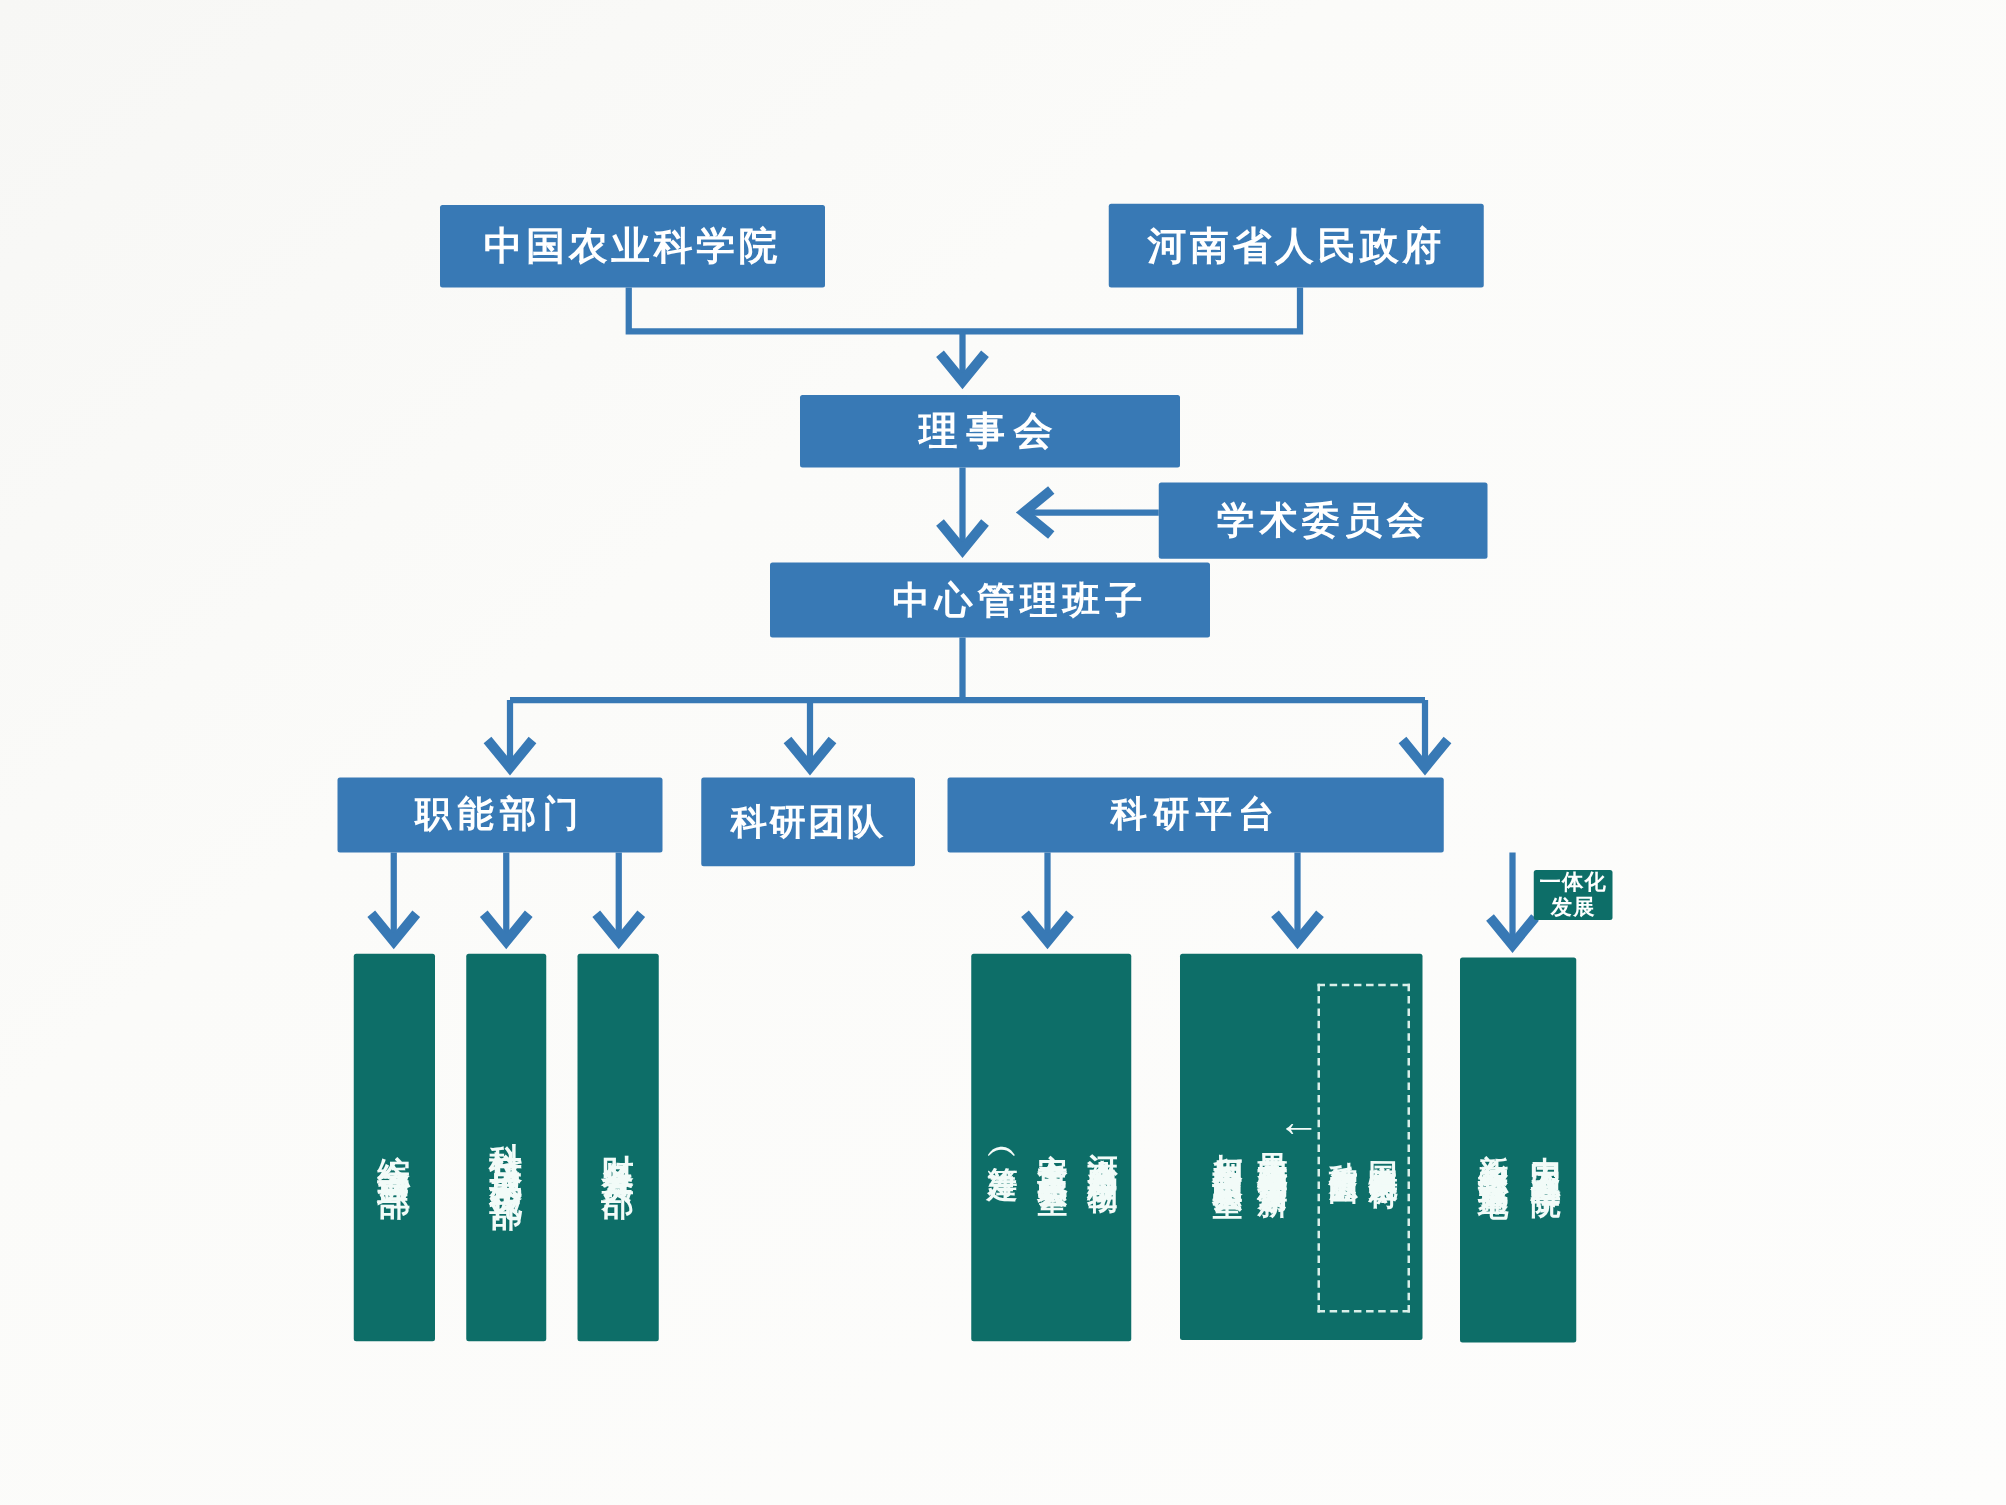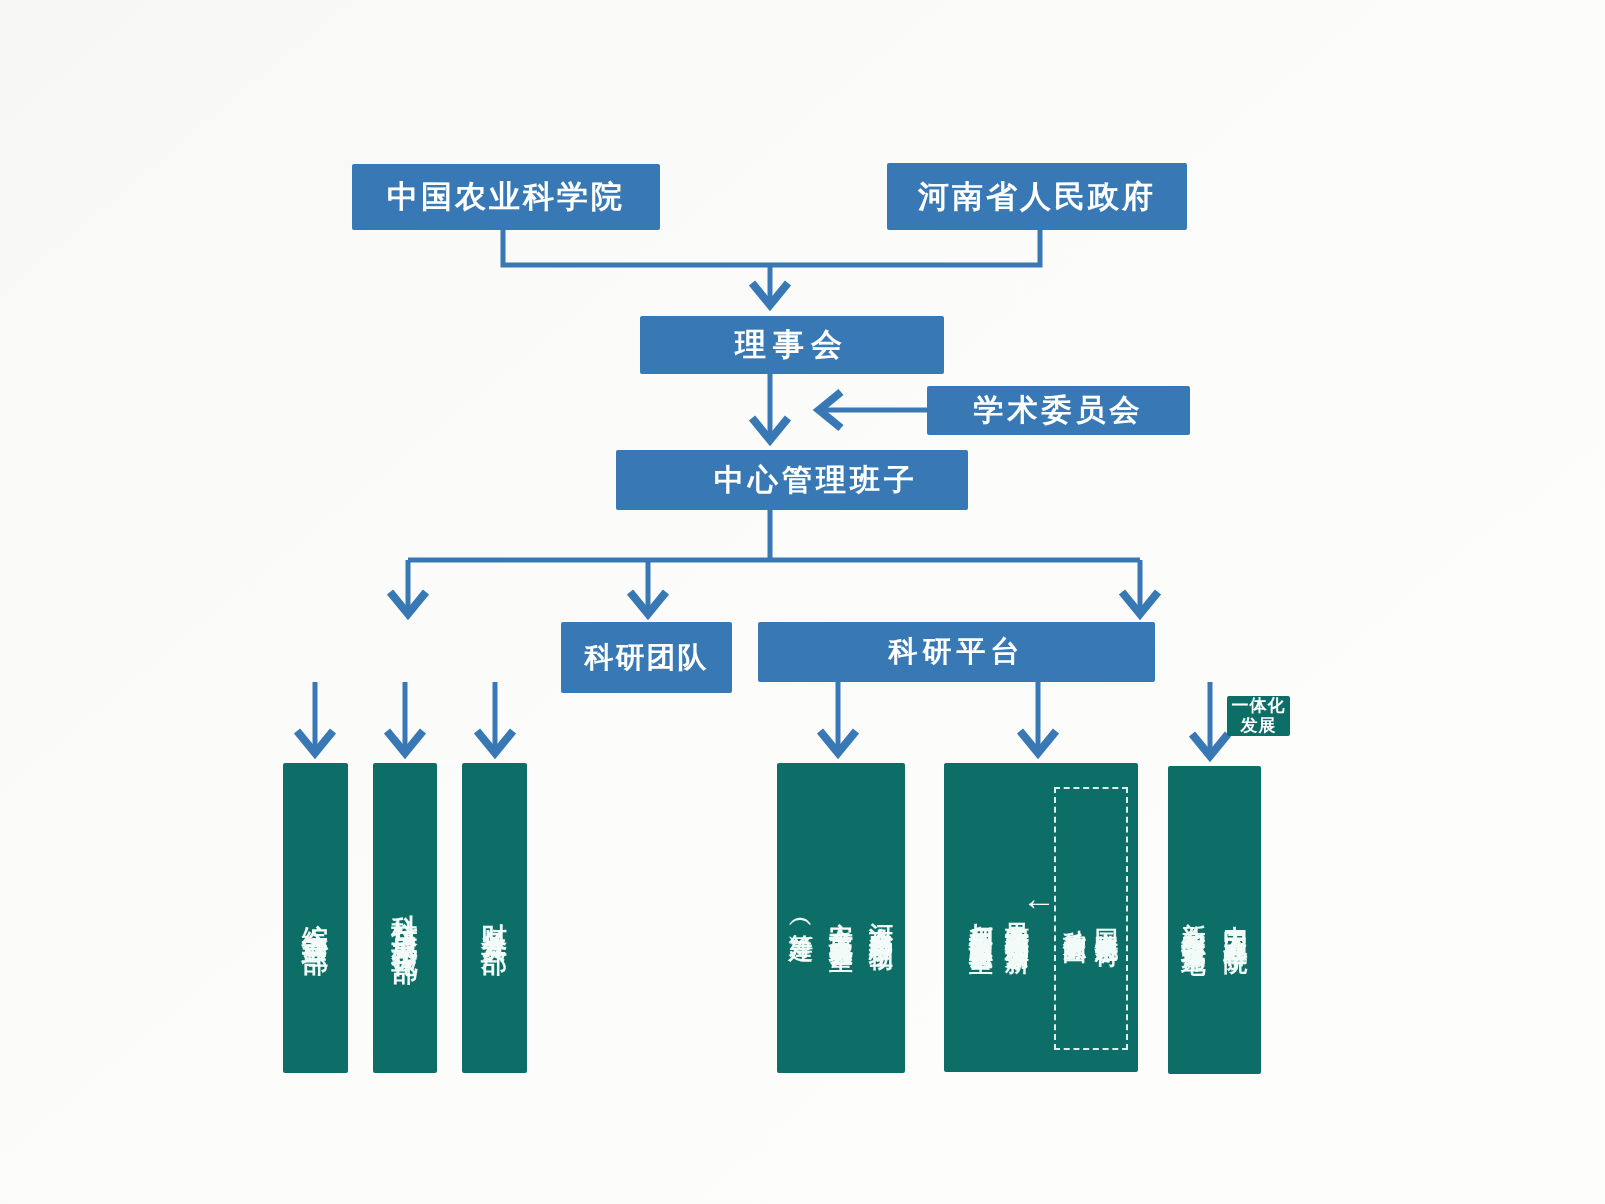--- a/index.html
+++ b/index.html
@@ -49,21 +49,21 @@
     position:absolute;left:0;top:0;right:0;bottom:0;
     display:flex;align-items:center;justify-content:center;
   }
   .vtext{writing-mode:vertical-rl;}
   .vtext div{text-align:center;}
 
   
   #n-caas      {left:352px;top:164px;width:308px;height:66px;font-size:31px;letter-spacing:3px;}
   #n-henan     {left:887px;top:163px;width:300px;height:67px;font-size:31px;letter-spacing:3px;align-items:center;}
   #n-council   {left:616px;top:316px;width:304px;height:58px;font-size:31px;letter-spacing:7px;margin-left:24px;}
-  #n-academic  {left:927px;top:386px;width:263px;height:49px;font-size:30px;letter-spacing:4px;}
+  #n-academic  {left:927px;top:386px;width:263px;height:61px;font-size:30px;letter-spacing:4px;}
   #n-mgmt      {left:616px;top:450px;width:304px;height:60px;font-size:30px;letter-spacing:4px;padding-left:48px;}
   #n-func      {left:270px;top:622px;width:260px;height:60px;font-size:29px;letter-spacing:5px;}
   #n-team      {left:561px;top:622px;width:171px;height:71px;font-size:29px;letter-spacing:2px;}
   #n-platform  {left:758px;top:622px;width:397px;height:60px;font-size:29px;letter-spacing:5px;}
 
   
   #n-general   {left:283px;top:763px;width:65px;height:310px;}
   #n-tech      {left:373px;top:763px;width:64px;height:310px;}
   #n-finance   {left:462px;top:763px;width:65px;height:310px;}
   #n-seedlab   {left:777px;top:763px;width:128px;height:310px;}
@@ -145,20 +145,23 @@
   <div class="bnode" id="n-council">
     <span>理事会</span>
   </div>
   <div class="bnode" id="n-academic">
     <span>学术委员会</span>
   </div>
   <div class="bnode" id="n-mgmt">
     <span>中心管理班子</span>
   </div>
 
+  <div class="bnode" id="n-func">
+    <span>职能部门</span>
+  </div>
   <div class="bnode" id="n-team">
     <span>科研团队</span>
   </div>
   <div class="bnode" id="n-platform">
     <span>科研平台</span>
   </div>
 
   <div class="tnode" id="n-tag">
     <div>一体化</div>
     <div>发展</div>

